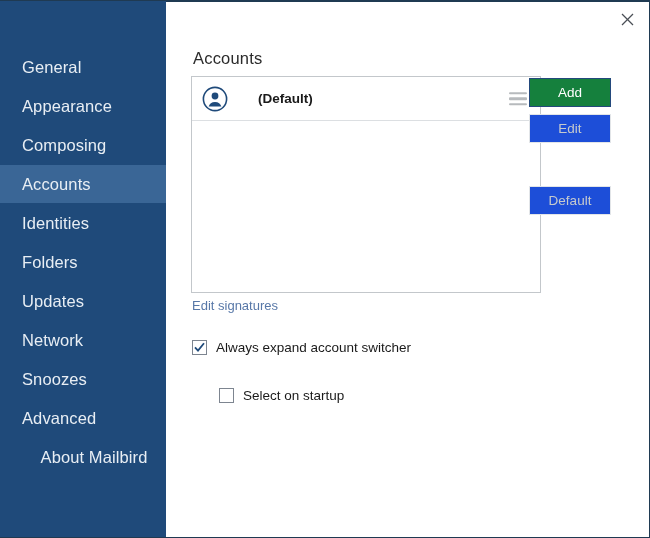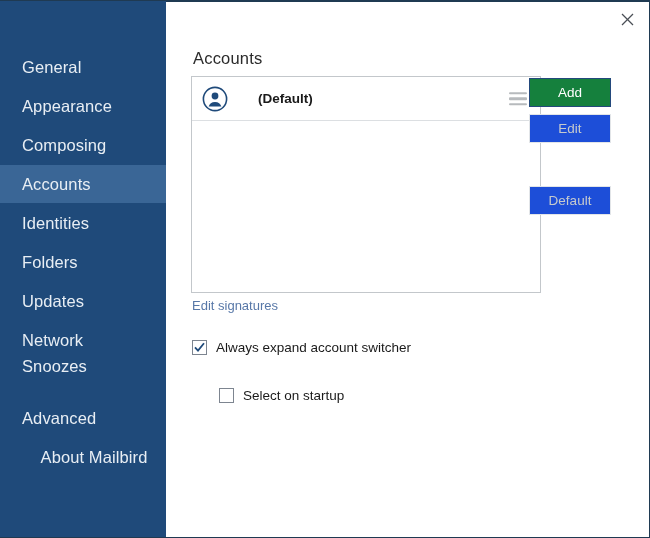--- a/index.html
+++ b/index.html
@@ -219,21 +219,21 @@
       </div>
       <div class="nav-item" style="top: 242px;">
         <span>Folders</span>
       </div>
       <div class="nav-item" style="top: 281px;">
         <span>Updates</span>
       </div>
       <div class="nav-item" style="top: 320px;">
         <span>Network</span>
       </div>
-      <div class="nav-item" style="top: 346px; text-align: right;">
+      <div class="nav-item" style="top: 359px; text-align: right;">
         <span>Snoozes</span>
       </div>
       <div class="nav-item" style="top: 398px;">
         <span>Advanced</span>
       </div>
       <div class="nav-item" style="top: 437px; justify-content: center;">
         <span>About Mailbird</span>
       </div>
     </div>
 

